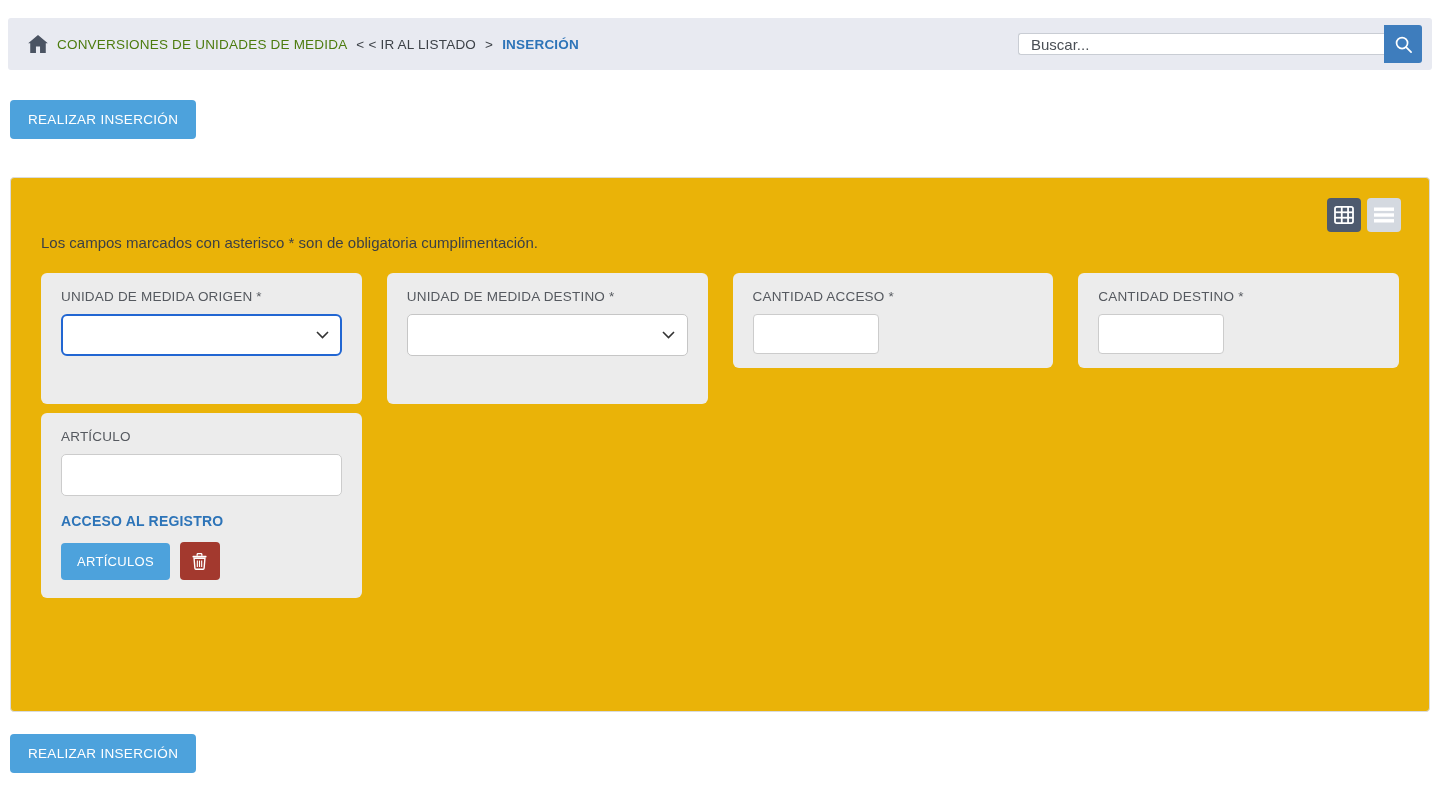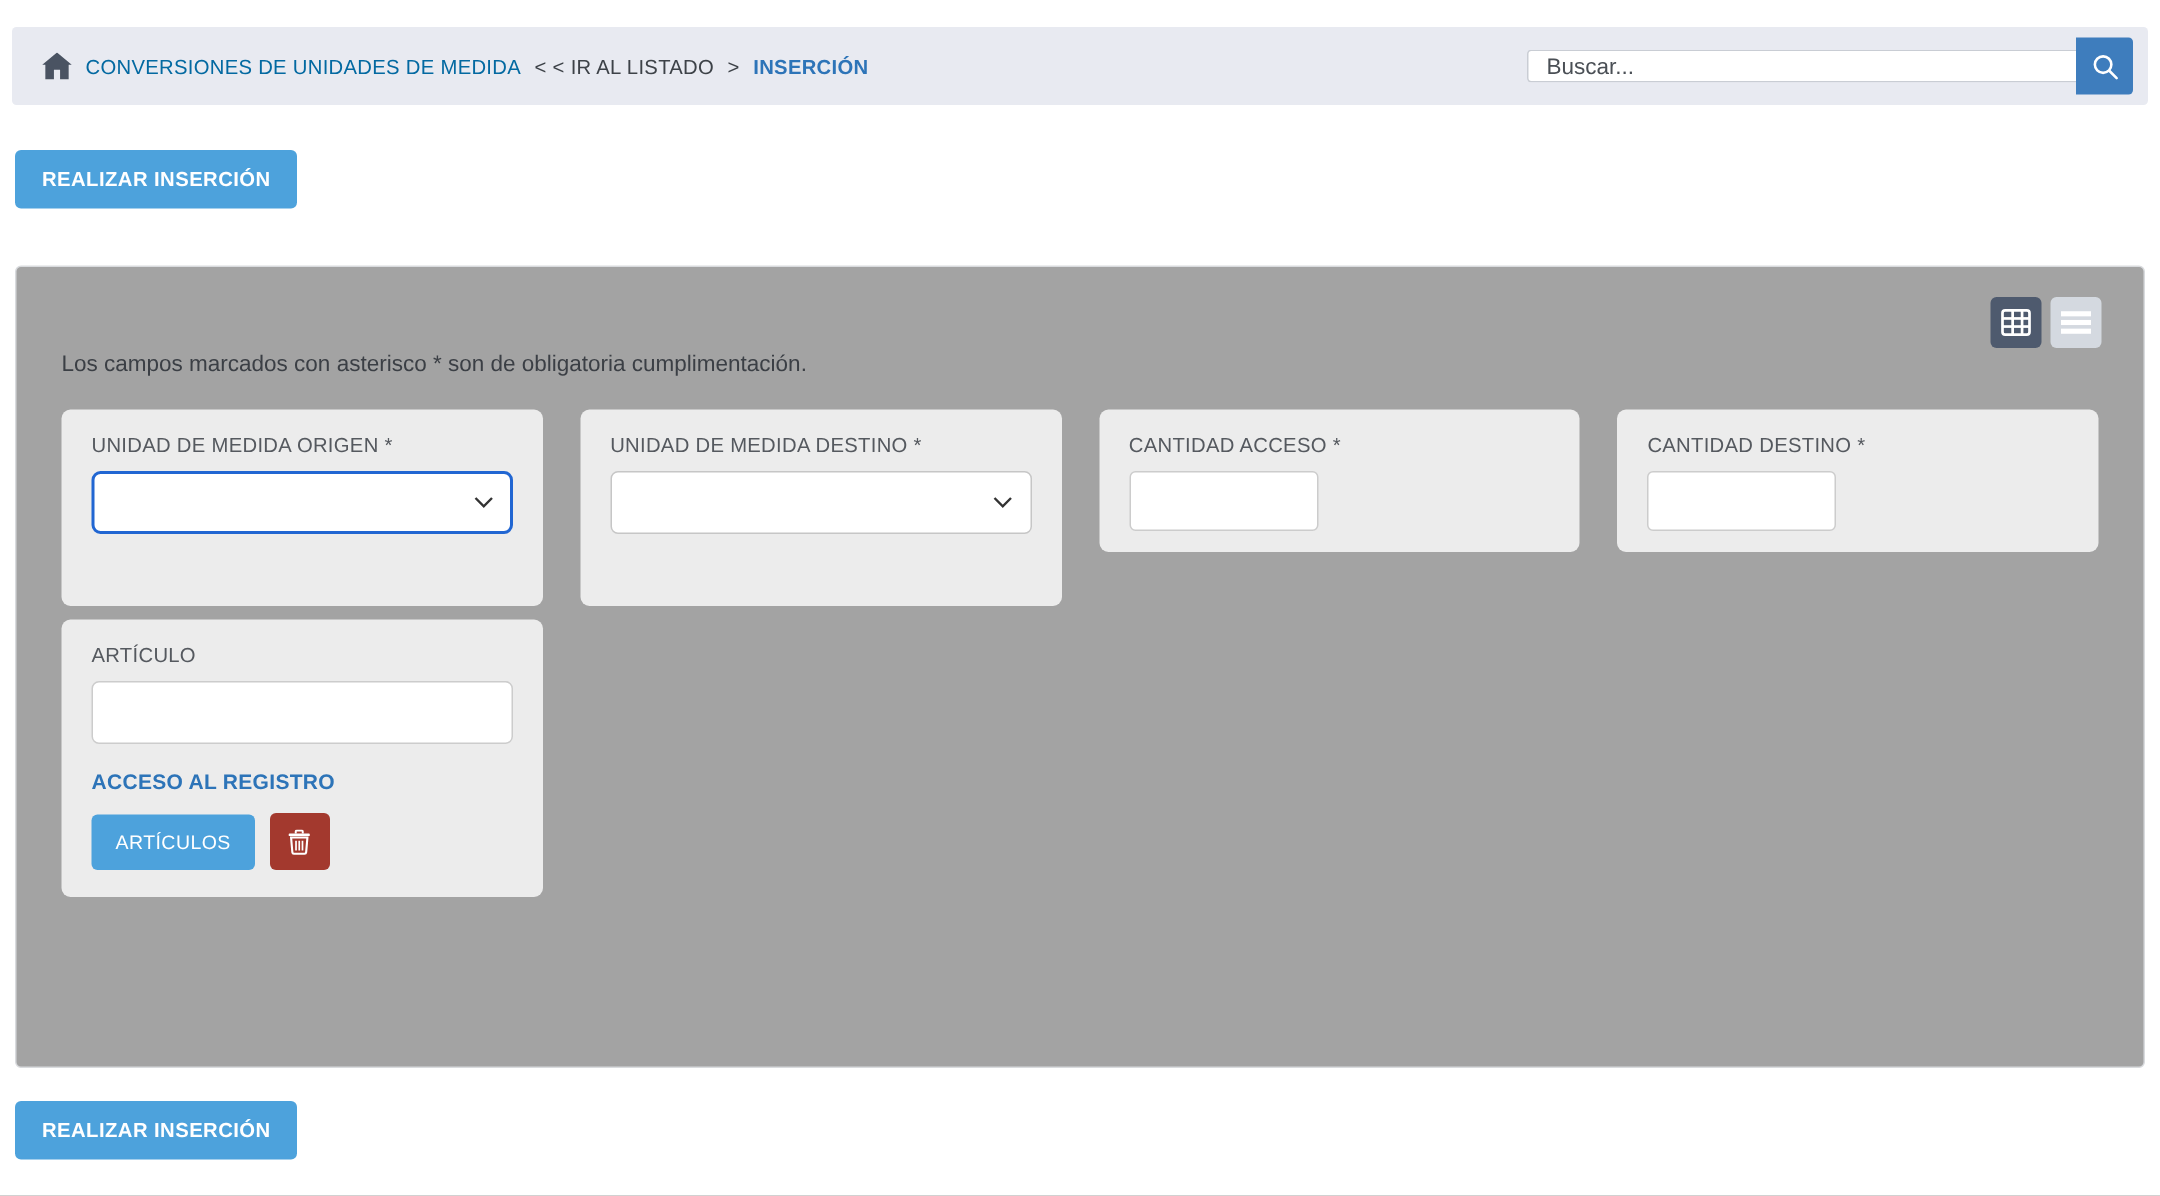--- a/index.html
+++ b/index.html
@@ -18,21 +18,21 @@
     height: 52px;
     background: #e8eaf1;
     border-radius: 3px;
     display: flex;
     align-items: center;
     justify-content: space-between;
     padding: 0 10px 0 20px;
   }
   .breadcrumb { display: flex; align-items: center; gap: 9px; font-size: 13.5px; letter-spacing: .2px; }
   .crumb-home { display: flex; align-items: center; cursor: pointer; }
-  .crumb-title { color: #0369a1; }
+  .crumb-title { color: #4d7c0f; }
   .crumb-back  { color: #3d4248; cursor: pointer; }
   .crumb-sep   { color: #3d4248; }
   .crumb-current { color: #2d74b8; font-weight: 700; }
 
   .search-group { display: flex; align-items: center; }
   .search-input {
     width: 366px; height: 22px;
     border: 1px solid #c9cdd4; border-right: none;
     border-radius: 3px 0 0 3px;
     padding: 0 12px;
@@ -48,36 +48,36 @@
     display: flex; align-items: center; justify-content: center;
     cursor: pointer; padding: 0;
   }
 
   
   .primary-btn {
     display: inline-block;
     margin-left: 10px;
     background: #4da2dc;
     color: #fff;
-    font-weight: 700;
+    font-weight: 400;
     font-size: 13.5px;
     letter-spacing: .3px;
     padding: 12px 18px;
     border: none; border-radius: 4px;
     cursor: pointer;
     font-family: "Liberation Sans", "DejaVu Sans", sans-serif;
   }
   .btn-top { margin-top: 30px; }
   .btn-bottom { margin-top: 22px; }
 
   
   .panel {
     position: relative;
     margin: 38px 10px 0 10px;
-    background: #a3a3a3;
+    background: #eab308;
     border: 1px solid #d9dbde;
     border-radius: 4px;
     padding: 22px 30px 28px 30px;
     min-height: 535px;
   }
   .view-toggles { position: absolute; top: 20px; right: 28px; display: flex; gap: 6px; }
   .toggle {
     width: 34px; height: 34px;
     border: none; border-radius: 4px;
     display: flex; align-items: center; justify-content: center;

